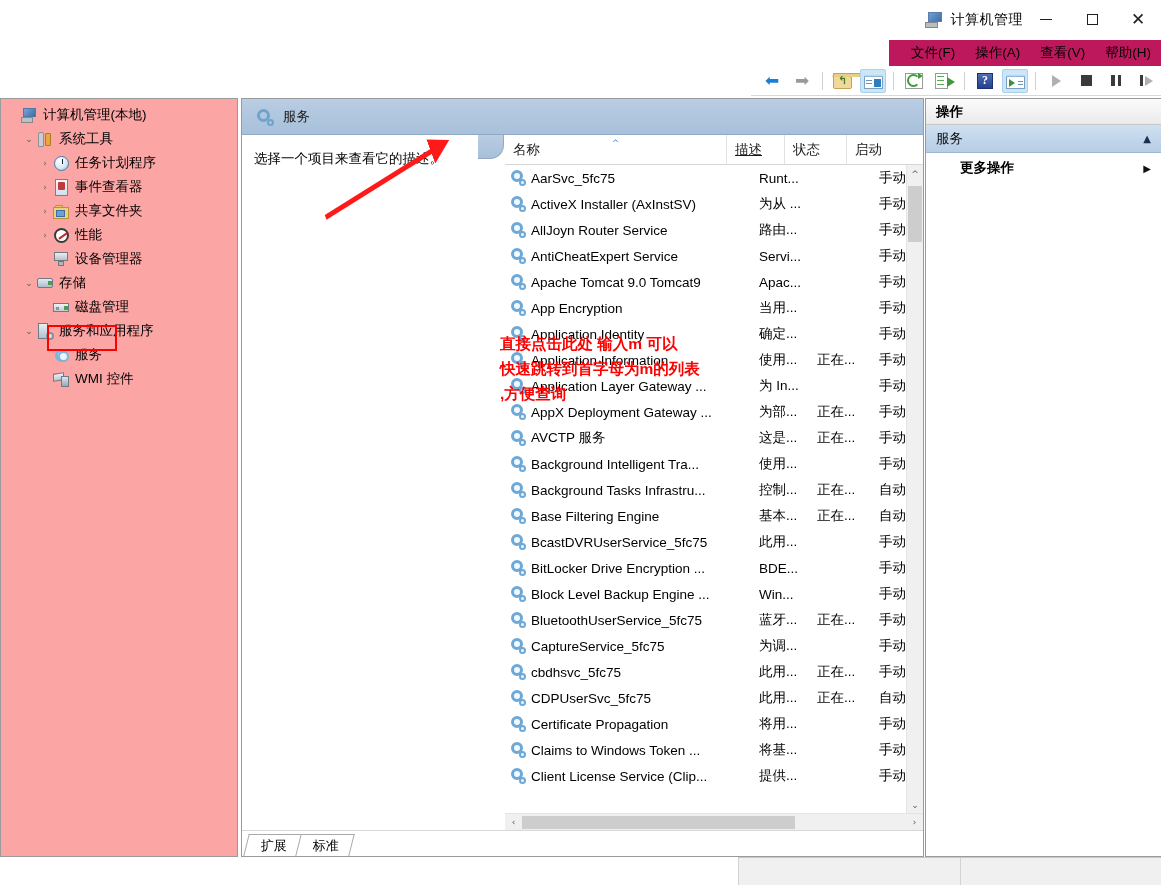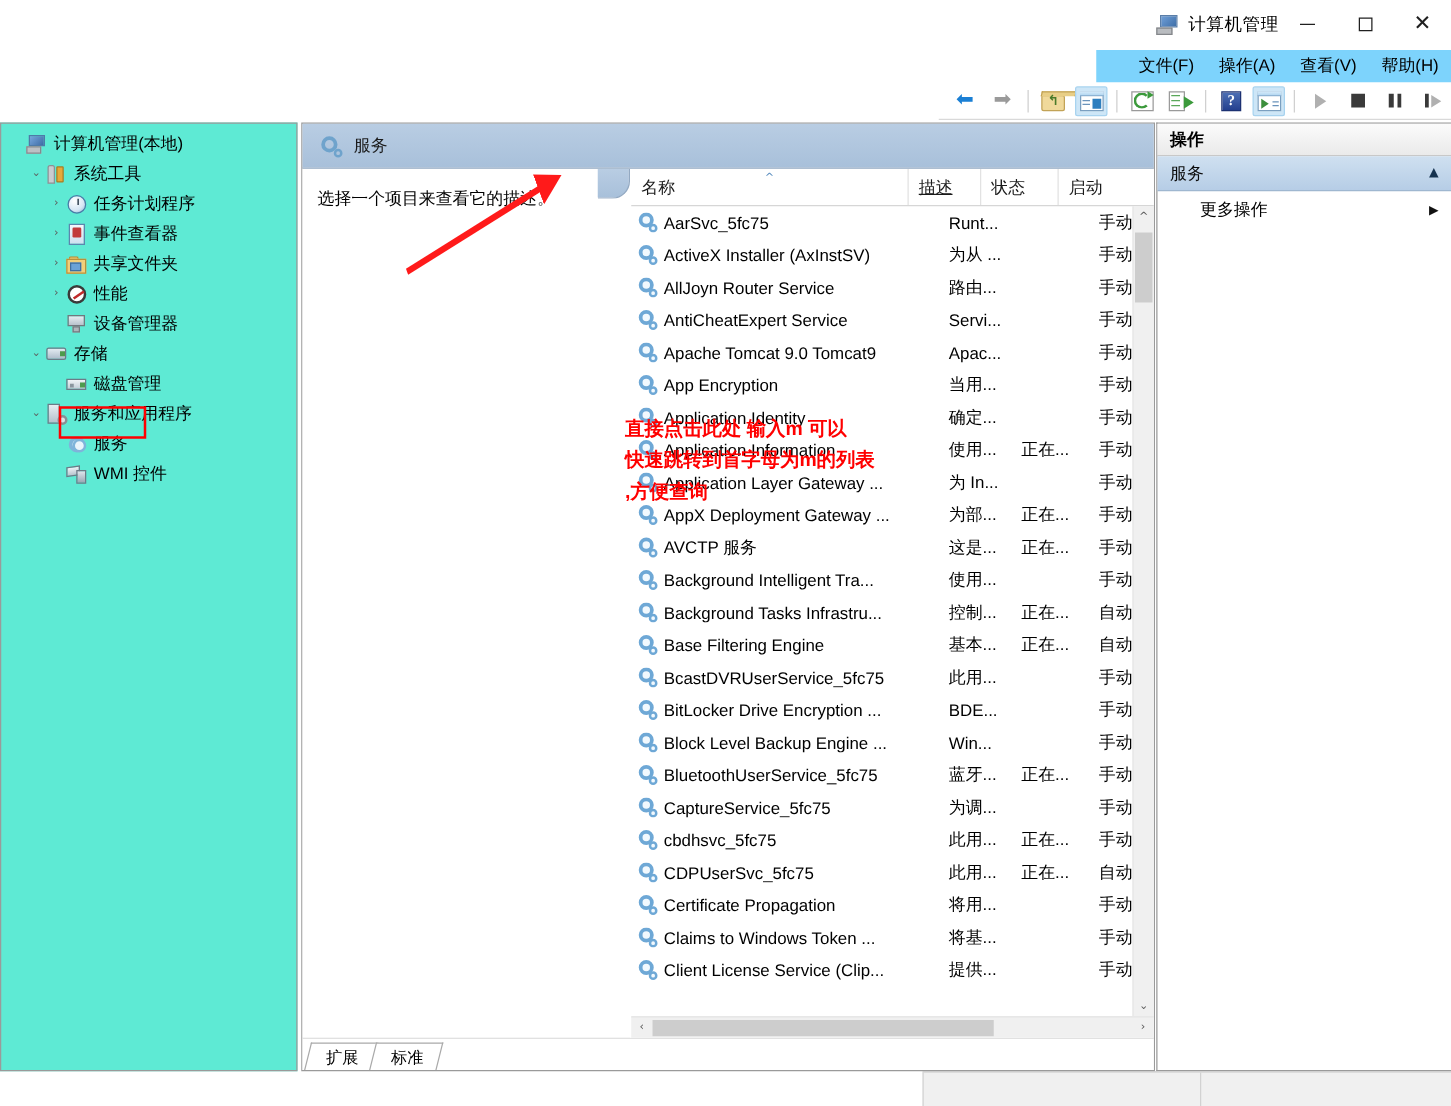--- a/index.html
+++ b/index.html
@@ -46,21 +46,21 @@
     font-size: 15px; color: #202020; background: transparent;
   }
   .glyph-min { display:block; width:12px; height:1px; background:#202020; }
   .glyph-max { display:block; width:11px; height:11px; border:1px solid #202020; }
   .glyph-close { font-size: 17px; line-height: 1; font-family:"DejaVu Sans",sans-serif; }
 
   
   .menubar {
     height: 26px; flex: 0 0 26px;
     display: flex; align-items: center;
-    background: #7dd3fc; padding-left: 24px;
+    background: #be185d; padding-left: 12px;
   }
   .menuitem {
     font-size: 13.5px; color: #000;
     padding: 3px 10px; white-space: nowrap;
   }
 
   
   .toolbar {
     height: 30px; flex: 0 0 30px;
     display: flex; align-items: center;
@@ -130,21 +130,21 @@
     flex: 1 1 auto; display: flex;
     padding: 2px 0 0 0; background:#ffffff;
     min-height: 0;
   }
 
   
   .treepane {
     width: 238px; flex: 0 0 238px;
     margin: 0 1px 0 2px;
     border: 1px solid #9a9a9a;
-    background: #5eead4;
+    background: #fca5a5;
     overflow: hidden;
     position: relative;
   }
   .tree { padding: 4px 0 0 4px; font-size: 13.5px; color:#000; }
   .tnode { display:flex; align-items:center; height:24px; white-space:nowrap; }
   .twist {
     width: 16px; flex:0 0 16px; text-align:center;
     font-size: 9px; color:#5c5c5c; font-family:"DejaVu Sans",sans-serif;
   }
   .tlabel { margin-left: 5px; }
@@ -354,21 +354,21 @@
   }
   .act-group {
     height:28px; flex:0 0 28px; display:flex; align-items:center; padding:0 10px;
     background:linear-gradient(#cfe0f0,#b6cde6);
     border-bottom:1px solid #9fb7d0;
     font-size:13.5px; color:#0b0b0b;
   }
   .act-group .caret { margin-left:auto; font-size:10px; color:#16324f; font-family:"DejaVu Sans",sans-serif;}
   .act-item {
     height:30px; display:flex; align-items:center; padding:0 10px 0 34px;
-    font-size:13.5px; color:#000;
+    font-size:13.5px; color:#000;font-weight:bold;
   }
   .act-item .sub { margin-left:auto; font-size:10px; color:#111; font-family:"DejaVu Sans",sans-serif; }
 
   
   .statusbar {
     height:28px; flex:0 0 28px; display:flex;
     background:#f0f0f0; border-top:1px solid #c8c8c8;
   }
   .sb-seg { border-right:1px solid #d2d2d2; height:100%; }
   .sb-1 { flex:1 1 auto; }

